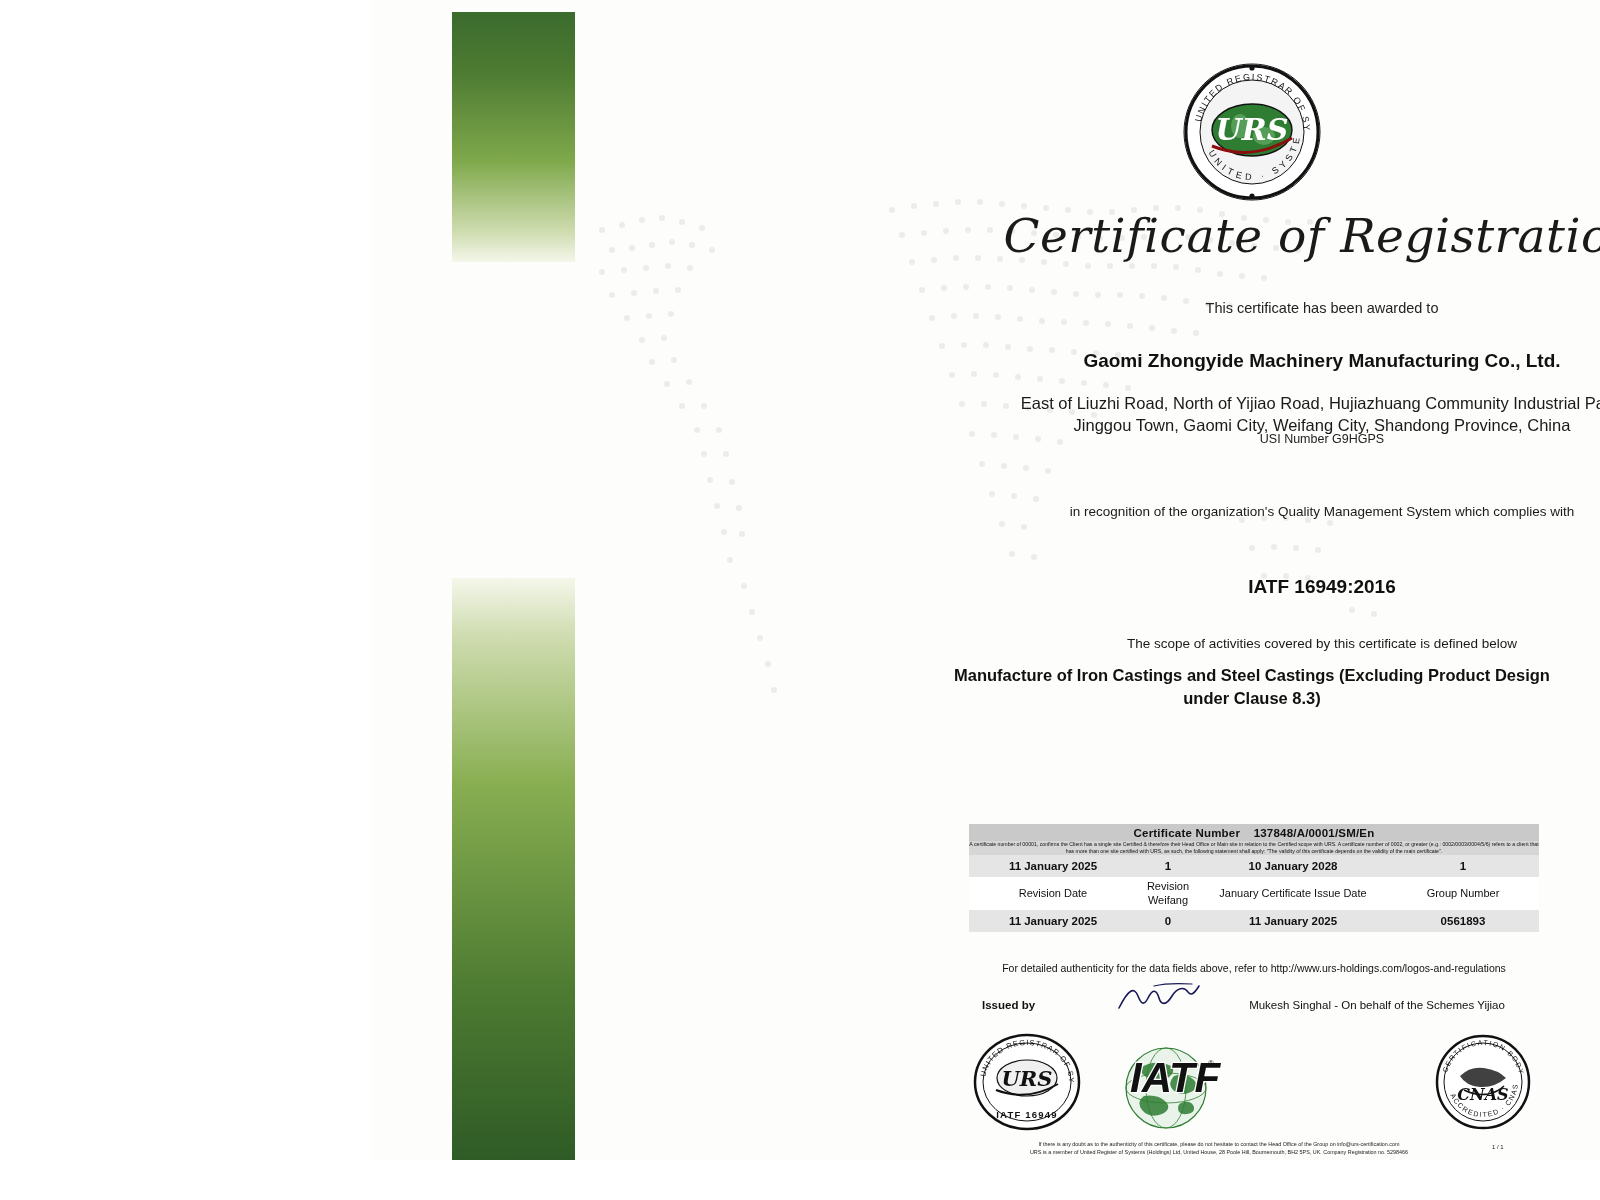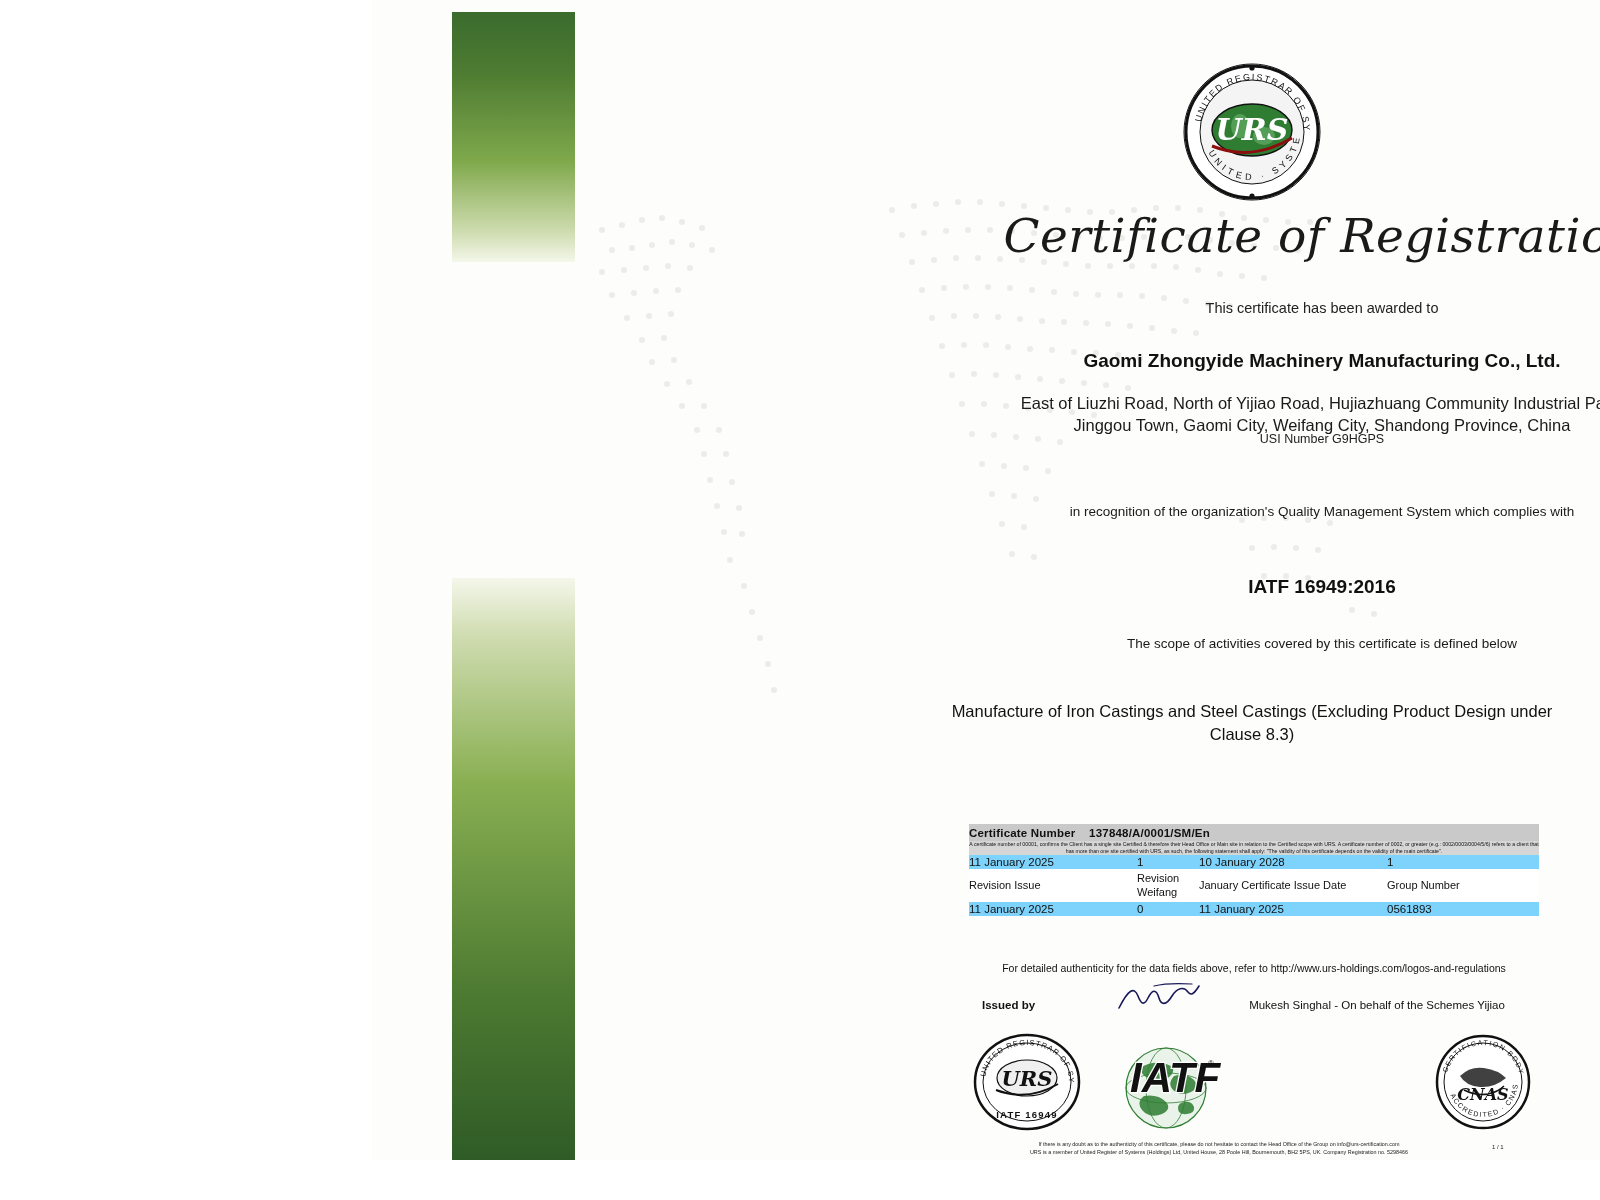--- a/index.html
+++ b/index.html
@@ -155,39 +155,39 @@
     color: #1a1a1a;
   }
 
   .scope-text {
     position: absolute;
     left: 560px;
     top: 664px;
     width: 640px;
     text-align: center;
     font-size: 16.5px;
-    font-weight: normal;
+    font-weight: bold;
     color: #111;
     line-height: 1.38;
-    margin-top: 36px;
   }
 
   
   .table-wrap {
     position: absolute;
     left: 597px;
     top: 824px;
     width: 570px;
   }
   table.cert {
     border-collapse: collapse;
     width: 570px;
     table-layout: fixed;
   }
   table.cert td {
+    text-align: center;
     vertical-align: middle;
     color: #111;
     padding: 0;
   }
   .row-certno td {
     background: #c9c9c9;
     font-size: 11.5px;
     font-weight: bold;
     height: 17px;
     letter-spacing: .2px;
@@ -200,24 +200,24 @@
     color: #1b1b1b;
     text-align: center;
   }
   .row-head td {
     background: #ffffff;
     font-size: 11px;
     height: 34px;
     line-height: 1.2;
   }
   .row-data td {
-    background: #7dd3fc;
+    background: #e5e5e5;
     font-size: 11.5px;
-    font-weight: normal;
-    height: 14px;
+    font-weight: bold;
+    height: 22px;
   }
   .row-head2 td {
     background: #ffffff;
     font-size: 11px;
     height: 33px;
     line-height: 1.2;
   }
 
   .table-note {
     position: absolute;
@@ -566,21 +566,21 @@
           <tr class="row-legal">
             <td colspan="4">A certificate number of 00001, confirms the Client has a single site Certified &amp; therefore their Head Office or Main site in relation to the Certified scope with URS. A certificate number of 0002, or greater (e.g.: 0002/0003/0004/5/6) refers to a client that has more than one site certified with URS, as such, the following statement shall apply: "The validity of this certificate depends on the validity of the main certificate".</td>
           </tr>
           <tr class="row-data">
             <td>11 January 2025</td>
             <td>1</td>
             <td>10 January 2028</td>
             <td>1</td>
           </tr>
           <tr class="row-head2">
-            <td>Revision Issue</td>
+            <td>Revision Date</td>
             <td>Revision Weifang</td>
             <td>January Certificate Issue Date</td>
             <td>Group Number</td>
           </tr>
           <tr class="row-data">
             <td>11 January 2025</td>
             <td>0</td>
             <td>11 January 2025</td>
             <td>0561893</td>
           </tr>

